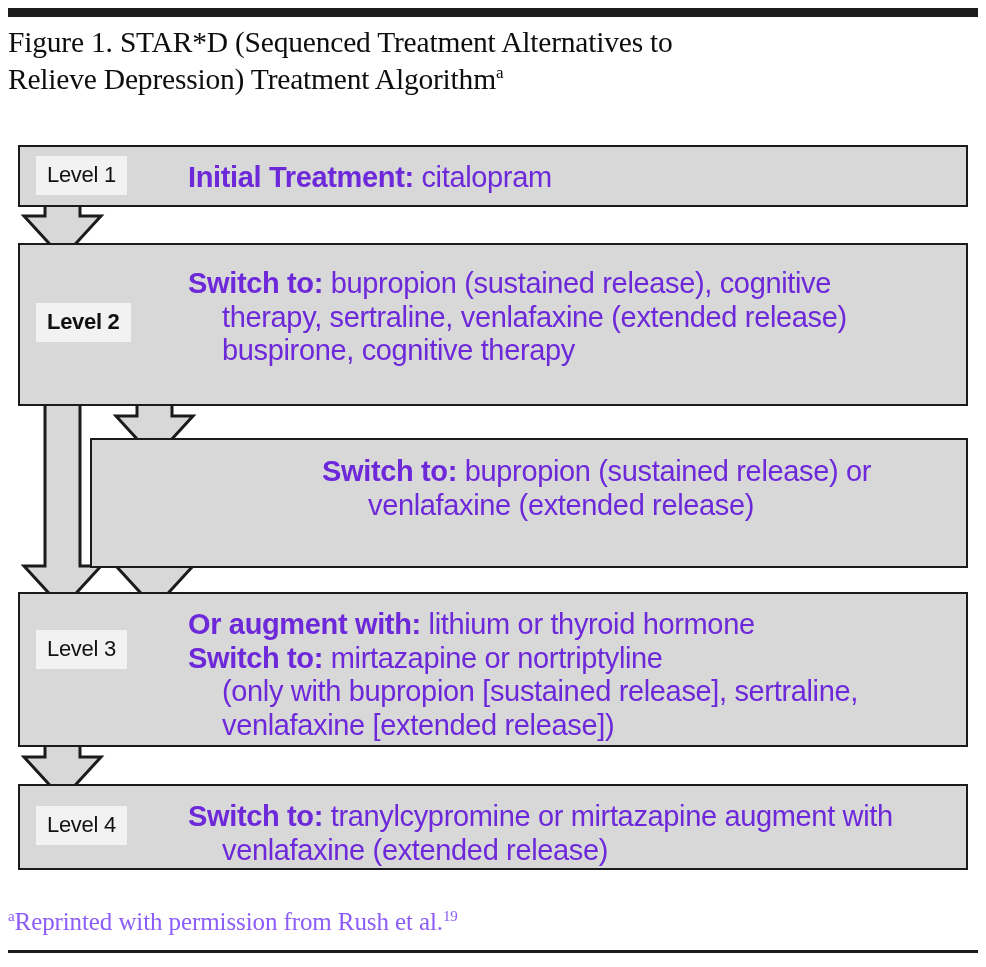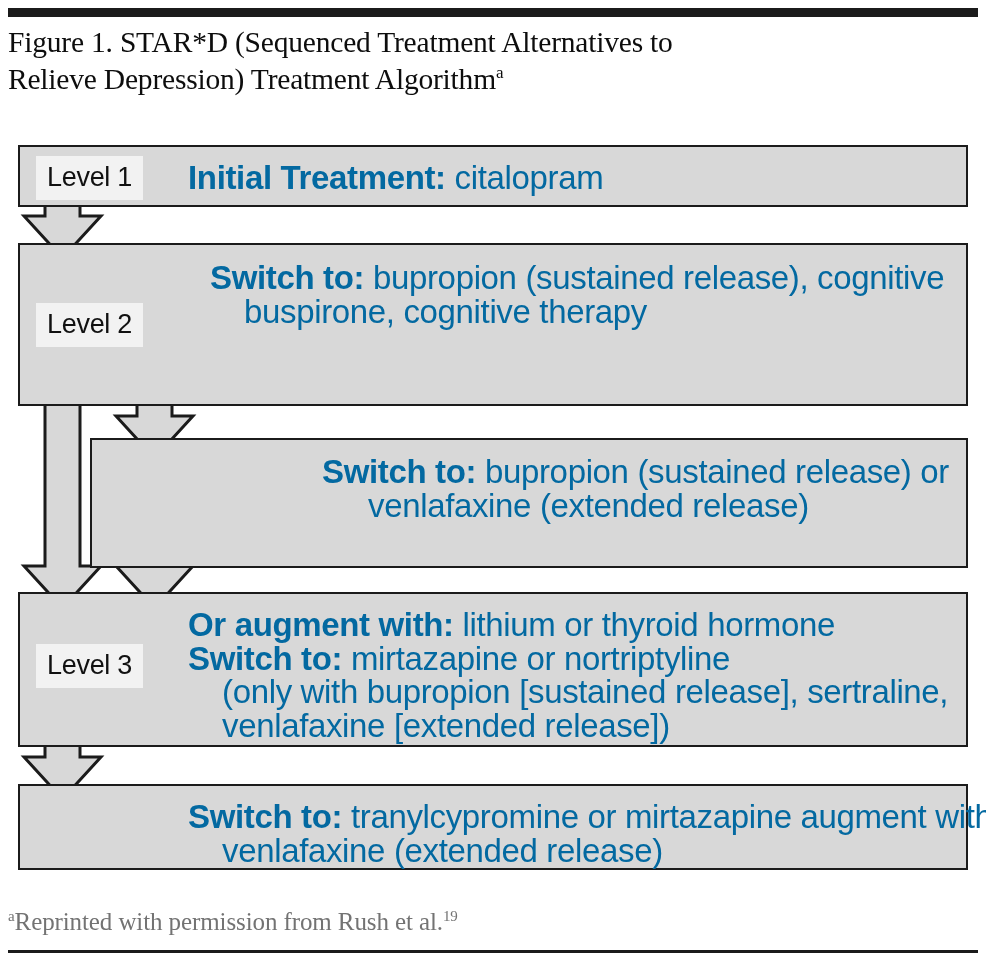--- a/index.html
+++ b/index.html
@@ -75,64 +75,64 @@
   #box-level2  { left: 18px;  top: 243px; width: 950px; height: 163px; }
   #box-level2a { left: 90px;  top: 438px; width: 878px; height: 130px; }
   #box-level3  { left: 18px;  top: 592px; width: 950px; height: 155px; }
   #box-level4  { left: 18px;  top: 784px; width: 950px; height: 86px;  }
 
   
   .lvl-tag {
     position: absolute;
     background: #f2f2f2;
     color: #111111;
-    font-size: 27px;
+    font-size: 22px;
     line-height: 1;
     padding: 8px 11px 9px 11px;
     white-space: nowrap;
     letter-spacing: -0.3px;
   }
   #tag-level1  { left: 16px; top: 9px;  }
-  #tag-level2  { left: 16px; top: 58px; }
+  #tag-level2  { left: 16px; top: 58px; font-weight: bold; }
   #tag-level2a { left: 14px; top: 42px; }
-  #tag-level3  { left: 16px; top: 50px; }
+  #tag-level3  { left: 16px; top: 36px; }
   #tag-level4  { left: 16px; top: 20px; }
 
   
   .lvl-body {
     position: absolute;
-    font-size: 33px;
+    font-size: 29px;
     line-height: 33.5px;
     letter-spacing: -0.35px;
-    color: #0369a1;
+    color: #6d28d9;
     white-space: nowrap;
   }
   .lvl-body b { font-weight: 700; }
   .lvl-body .ln { display: block; }
   .lvl-body .ind { padding-left: 34px; }
 
   #body-level1  { left: 168px; top: 14px; }
-  #body-level2  { left: 168px; top: 16px; margin-left: 22px; }
+  #body-level2  { left: 168px; top: 22px; }
   #body-level2a { left: 230px; top: 15px; }
   #body-level3  { left: 168px; top: 14px; }
   #body-level4  { left: 168px; top: 14px; }
 
   
   #body-level2a .ind2 { padding-left: 46px; }
 
   
   .footnote {
     position: absolute;
     left: 8px;
     top: 906px;
     width: 960px;
     font-family: "Liberation Serif", serif;
     font-size: 25px;
     line-height: 31px;
-    color: #737373;
+    color: #8b5cf6;
     letter-spacing: -0.1px;
   }
   .footnote .sup-pre {
     font-size: 15px;
     vertical-align: 9px;
     line-height: 0;
   }
   .footnote .sup-post {
     font-size: 15px;
     vertical-align: 9px;
@@ -181,20 +181,21 @@
     <div class="lvl-tag" id="tag-level1">Level 1</div>
     <div class="lvl-body" id="body-level1">
       <span class="ln"><b>Initial Treatment:</b><span> citalopram</span></span>
     </div>
   </div>
 
   <div class="lvl-box" id="box-level2">
     <div class="lvl-tag" id="tag-level2">Level 2</div>
     <div class="lvl-body" id="body-level2">
       <span class="ln"><b>Switch to:</b><span> bupropion (sustained release), cognitive</span></span>
+      <span class="ln ind">therapy, sertraline, venlafaxine (extended release)</span>
       <span class="ln ind">buspirone, cognitive therapy</span>
     </div>
   </div>
 
   <div class="lvl-box" id="box-level2a">
     <div class="lvl-body" id="body-level2a">
       <span class="ln"><b>Switch to:</b><span> bupropion (sustained release) or</span></span>
       <span class="ln ind2">venlafaxine (extended release)</span>
     </div>
   </div>
@@ -203,20 +204,21 @@
     <div class="lvl-tag" id="tag-level3">Level 3</div>
     <div class="lvl-body" id="body-level3">
       <span class="ln"><b>Or augment with:</b><span> lithium or thyroid hormone</span></span>
       <span class="ln"><b>Switch to:</b><span> mirtazapine or nortriptyline</span></span>
       <span class="ln ind">(only with bupropion [sustained release], sertraline,</span>
       <span class="ln ind">venlafaxine [extended release])</span>
     </div>
   </div>
 
   <div class="lvl-box" id="box-level4">
+    <div class="lvl-tag" id="tag-level4">Level 4</div>
     <div class="lvl-body" id="body-level4">
       <span class="ln"><b>Switch to:</b><span> tranylcypromine or mirtazapine augment with</span></span>
       <span class="ln ind">venlafaxine (extended release)</span>
     </div>
   </div>
 
   <div class="footnote">
     <span class="sup-pre">a</span><span>Reprinted with permission from Rush et al.</span><span class="sup-post">19</span>
   </div>
 

